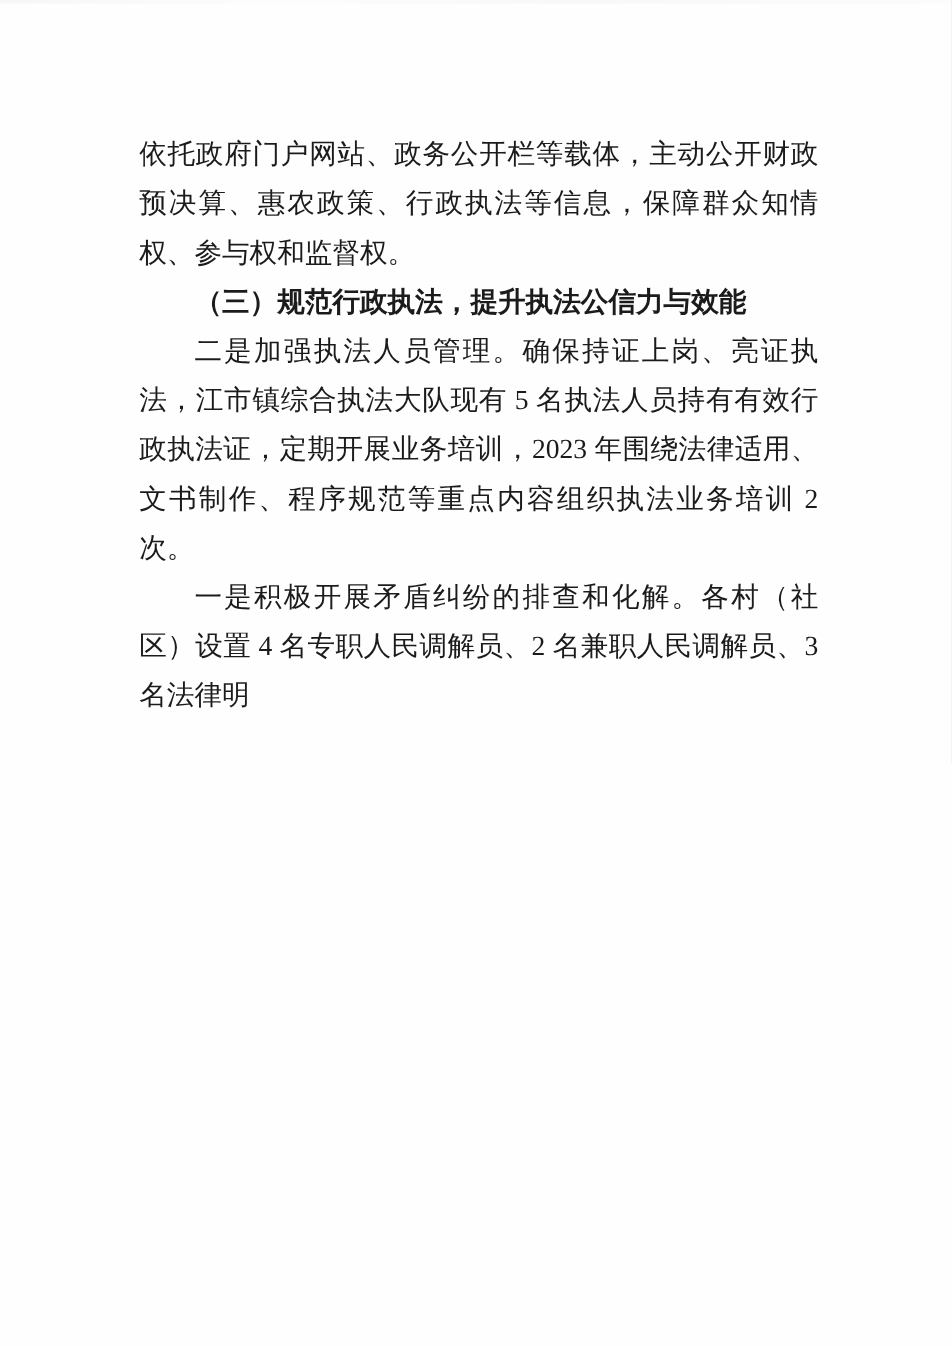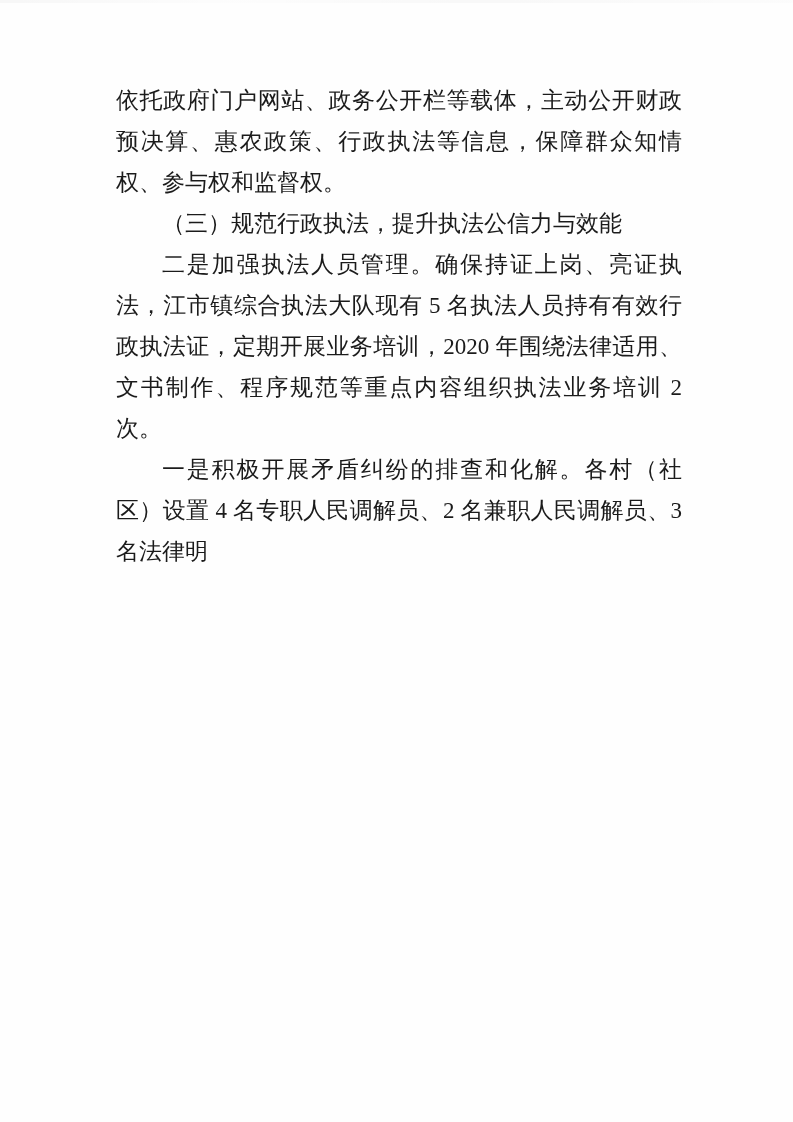--- a/index.html
+++ b/index.html
@@ -21,45 +21,45 @@
     top: 0; left: 0;
     width: 793px; height: 3px;
     background: linear-gradient(to right,
       rgba(0,0,0,0.06), rgba(0,0,0,0.01) 30%,
       rgba(0,0,0,0.05) 60%, rgba(0,0,0,0.02));
     opacity: .5;
   }
   .content {
     position: absolute;
     left: 116px;
-    top: 80px;
+    top: 108px;
     width: 566px;
     color: #1b1b1b;
     font-size: 23px;
     line-height: 41px;
     text-align: justify;
     text-justify: inter-ideograph;
   }
   .content p {
     margin: 0;
     padding: 0;
     text-indent: 2em;
   }
   .content p.body-continuation {
     text-indent: 0;
   }
   .content p.heading {
-    font-weight: 400;
+    font-weight: 700;
     text-indent: 2em;
   }
 </style>
 </head>
 <body>
 
 <div class="page">
   <div class="scan-edge"></div>
   <div class="content">
       <p class="body-continuation">依托政府门户网站、政务公开栏等载体，主动公开财政预决算、惠农政策、行政执法等信息，保障群众知情权、参与权和监督权。</p>
       <p class="heading">（三）规范行政执法，提升执法公信力与效能</p>
-      <p class="body">二是加强执法人员管理。确保持证上岗、亮证执法，江市镇综合执法大队现有 5 名执法人员持有有效行政执法证，定期开展业务培训，2020 年围绕法律适用、文书制作、程序规范等重点内容组织执法业务培训 2 次。</p>
+      <p class="body">二是加强执法人员管理。确保持证上岗、亮证执法，江市镇综合执法大队现有 5 名执法人员持有有效行政执法证，定期开展业务培训，2023 年围绕法律适用、文书制作、程序规范等重点内容组织执法业务培训 2 次。</p>
       <p class="body">一是积极开展矛盾纠纷的排查和化解。各村（社区）设置 4 名专职人民调解员、2 名兼职人民调解员、3 名法律明</p>
     </div>
 </div>
 
 </body></html>

